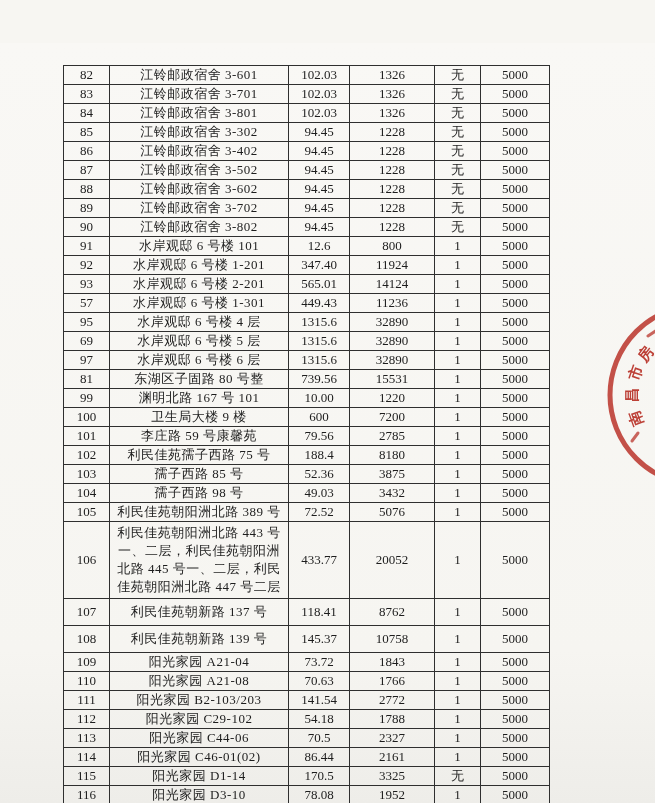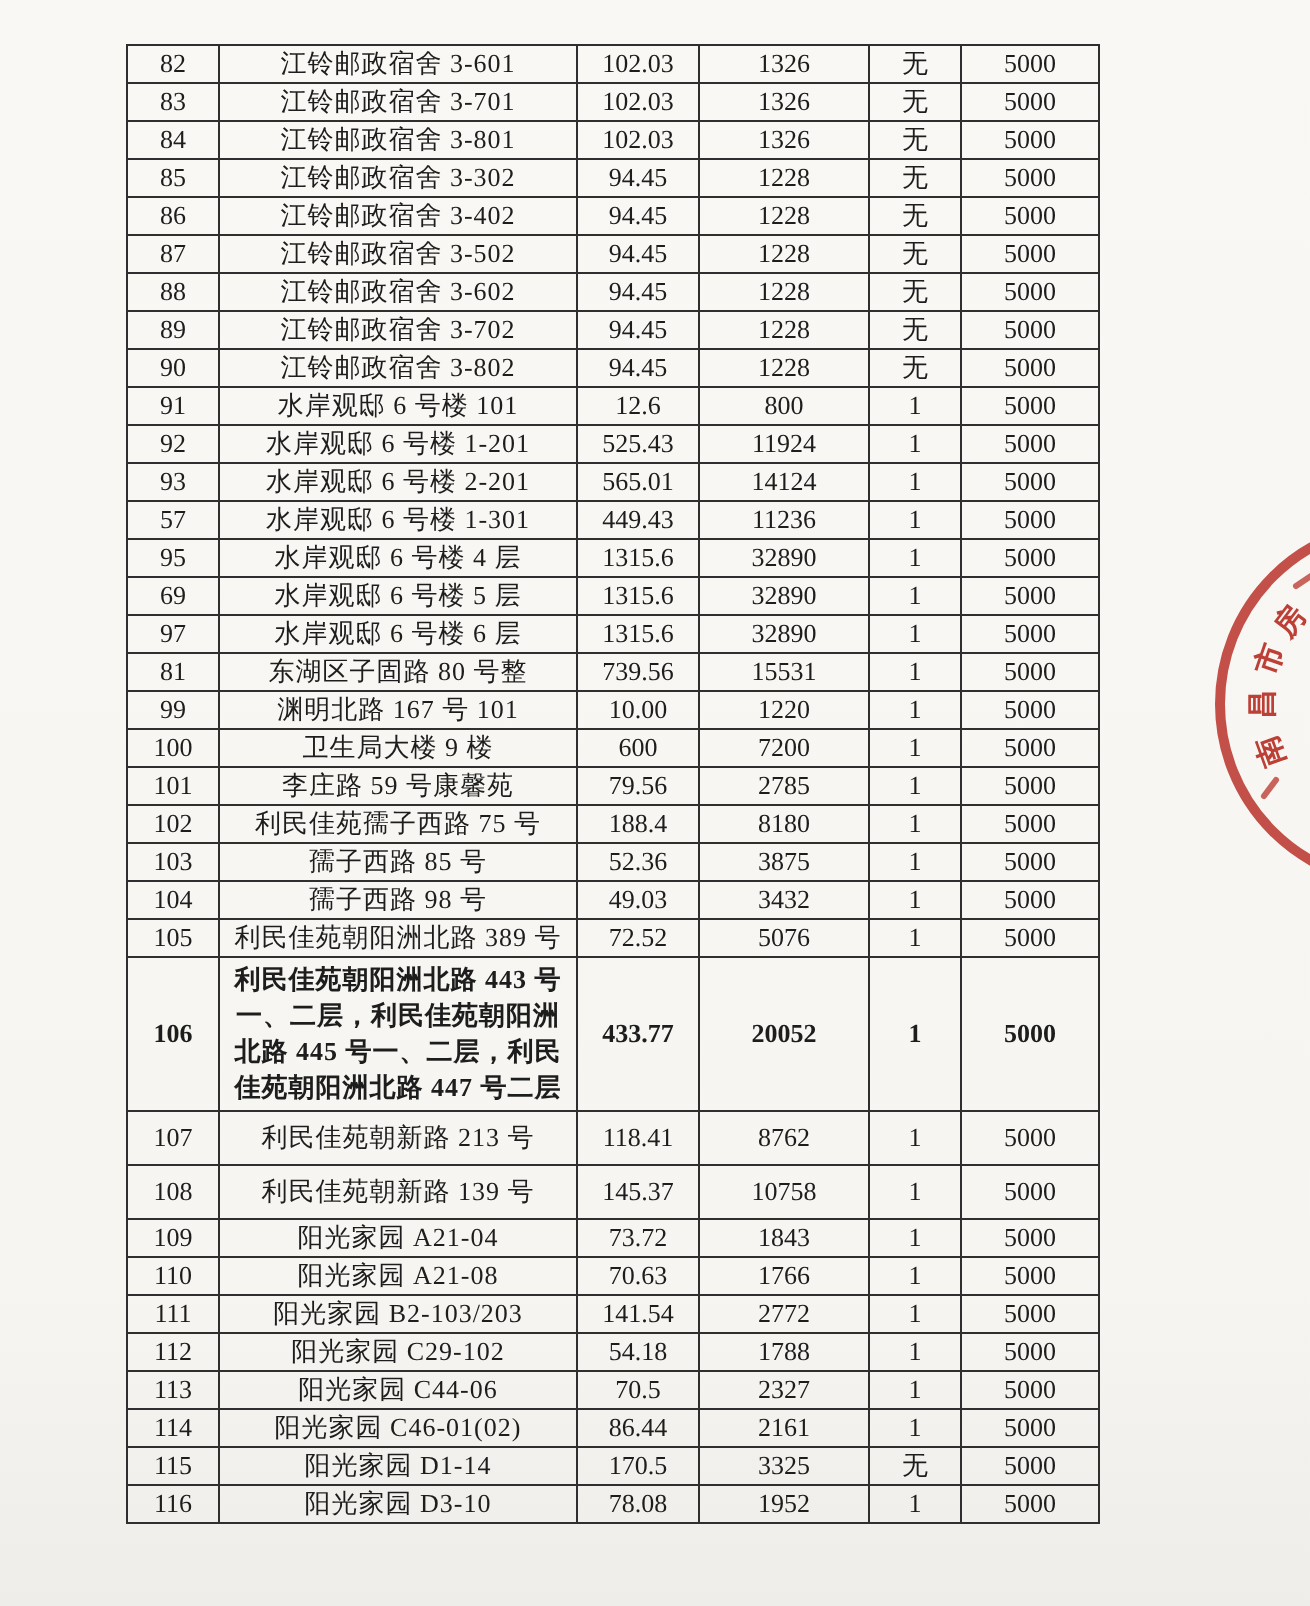--- a/index.html
+++ b/index.html
@@ -4,40 +4,41 @@
 <style>
   html,body{margin:0;padding:0;}
   body{
     width:655px;height:803px;position:relative;overflow:hidden;
     background:#f7f6f2;
     font-family:"Liberation Serif","DejaVu Serif",serif;
   }
   .page{
     position:absolute;inset:0;
     background:linear-gradient(180deg,#f9f8f5 0%,#f6f5f1 80%,#eeedE9 100%);
+    margin-top:43px;
   }
   
   table.doc{
     position:absolute;left:63px;top:22px;width:486px;
     border-collapse:collapse;table-layout:fixed;
     color:#1d1d1d;
   }
   table.doc td{
     border:1px solid #2f2f2f;
     text-align:center;vertical-align:middle;
     height:18px;line-height:18px;padding:0;
     font-size:13px;overflow:hidden;
     white-space:nowrap;
   }
   table.doc td:nth-child(2){
     letter-spacing:0.5px;
   }
   
   table.doc tr:nth-child(25) td{
-    height:auto;line-height:18px;padding:2px 4px;font-weight:bold;
+    height:auto;line-height:18px;padding:2px 4px;
   }
   table.doc tr:nth-child(25) td:nth-child(2){
     white-space:normal;
   }
   
   table.doc tr:nth-child(26) td,
   table.doc tr:nth-child(27) td{
     height:26px;
   }
   
@@ -141,21 +142,21 @@
           <td>91</td>
           <td>水岸观邸 6 号楼 101</td>
           <td>12.6</td>
           <td>800</td>
           <td>1</td>
           <td>5000</td>
         </tr>
         <tr>
           <td>92</td>
           <td>水岸观邸 6 号楼 1-201</td>
-          <td>525.43</td>
+          <td>347.40</td>
           <td>11924</td>
           <td>1</td>
           <td>5000</td>
         </tr>
         <tr>
           <td>93</td>
           <td>水岸观邸 6 号楼 2-201</td>
           <td>565.01</td>
           <td>14124</td>
           <td>1</td>
@@ -260,21 +261,21 @@
         <tr>
           <td>106</td>
           <td>利民佳苑朝阳洲北路 443 号一、二层，利民佳苑朝阳洲北路 445 号一、二层，利民佳苑朝阳洲北路 447 号二层</td>
           <td>433.77</td>
           <td>20052</td>
           <td>1</td>
           <td>5000</td>
         </tr>
         <tr>
           <td>107</td>
-          <td>利民佳苑朝新路 213 号</td>
+          <td>利民佳苑朝新路 137 号</td>
           <td>118.41</td>
           <td>8762</td>
           <td>1</td>
           <td>5000</td>
         </tr>
         <tr>
           <td>108</td>
           <td>利民佳苑朝新路 139 号</td>
           <td>145.37</td>
           <td>10758</td>

